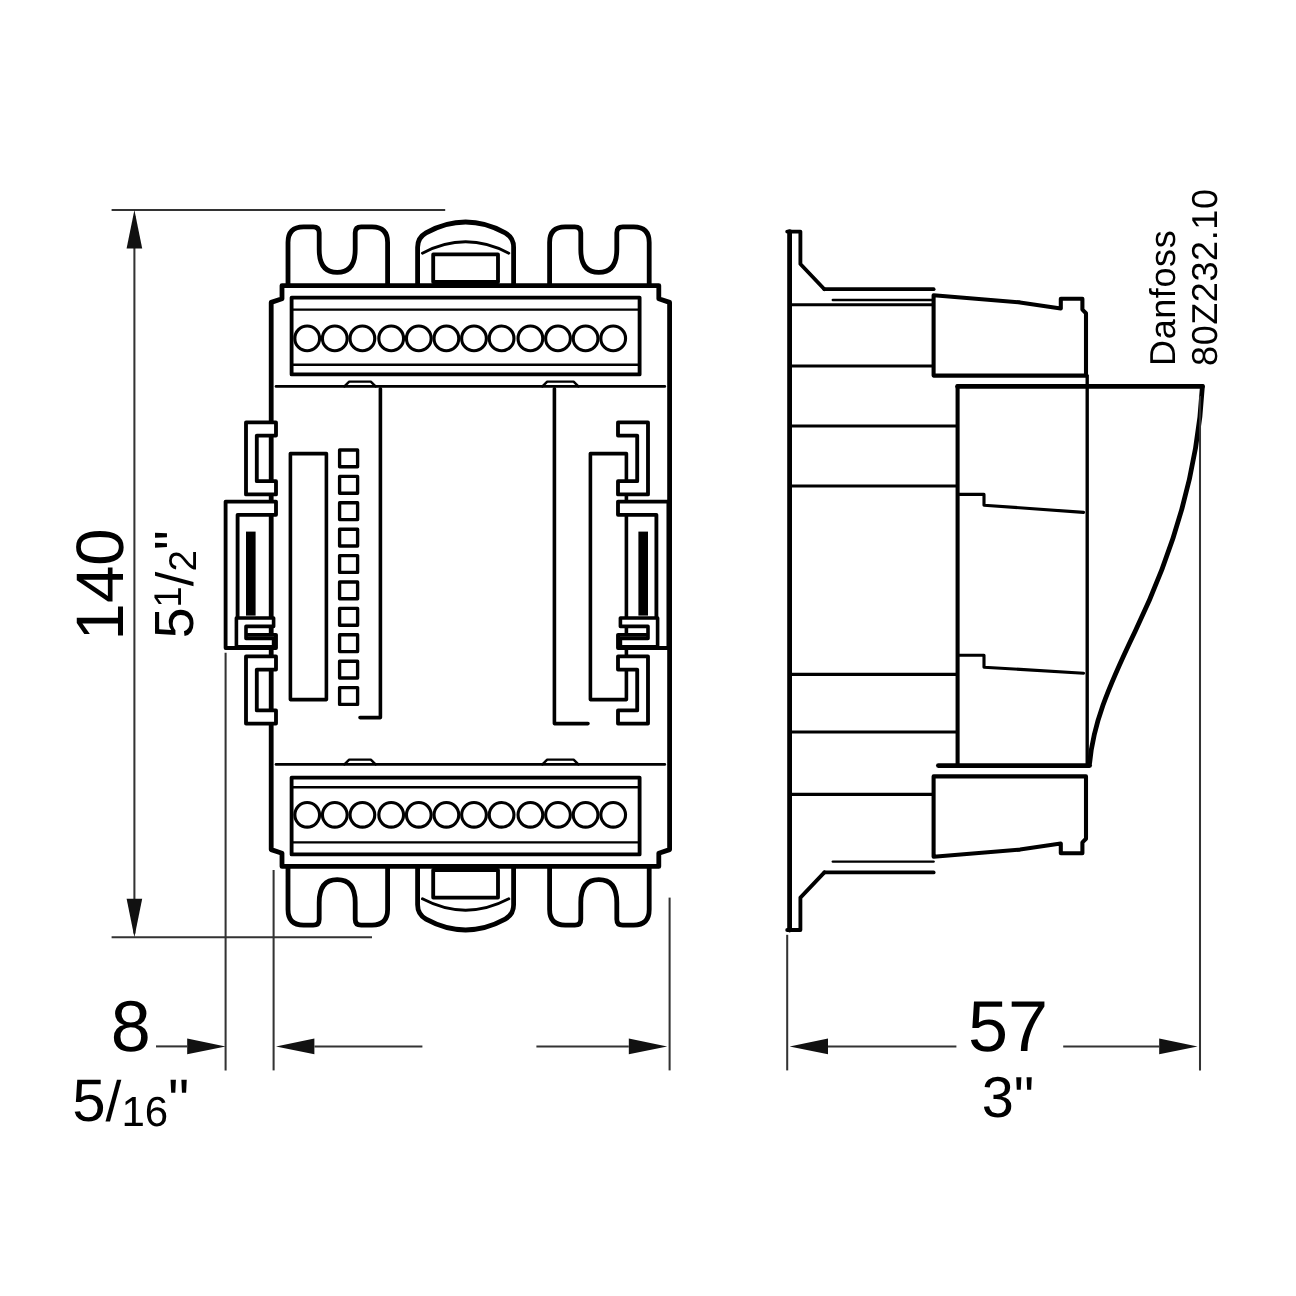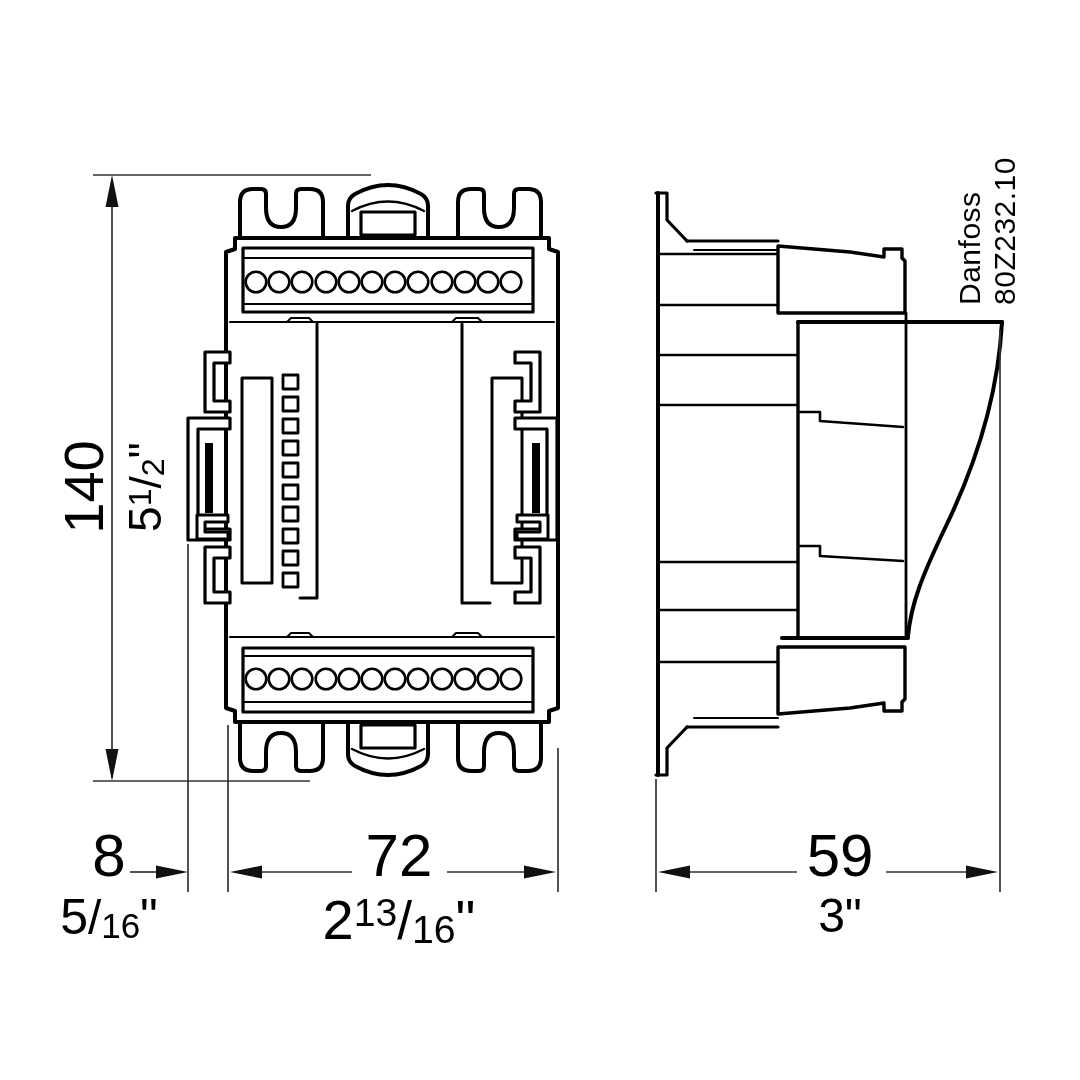--- a/index.html
+++ b/index.html
@@ -198,27 +198,23 @@
 <div class="dim" id="dim-height">
   <div class="mm">140</div>
   <div class="inch"><span>5</span><span class="sup">1</span><span class="slash">/</span><span class="sub">2</span><span>"</span></div>
 </div>
 
 <div class="dim" id="dim-clip">
   <div class="mm">8</div>
   <div class="inch"><span>5</span><span class="slash">/</span><span class="sub">16</span><span>"</span></div>
 </div>
 
-<div class="dim" id="dim-width">
-  <div class="mm">72</div>
-  <div class="inch"><span>2</span><span class="sup">13</span><span class="slash">/</span><span class="sub">16</span><span>"</span></div>
-</div>
 
 <div class="dim" id="dim-depth">
-  <div class="mm">59</div>
+  <div class="mm">57</div>
   <div class="inch"><span>3</span><span>"</span></div>
 </div>
 
 <div id="brand-block">
   <div>Danfoss</div>
   <div>80Z232.10</div>
 </div>
 
 </div>
 

